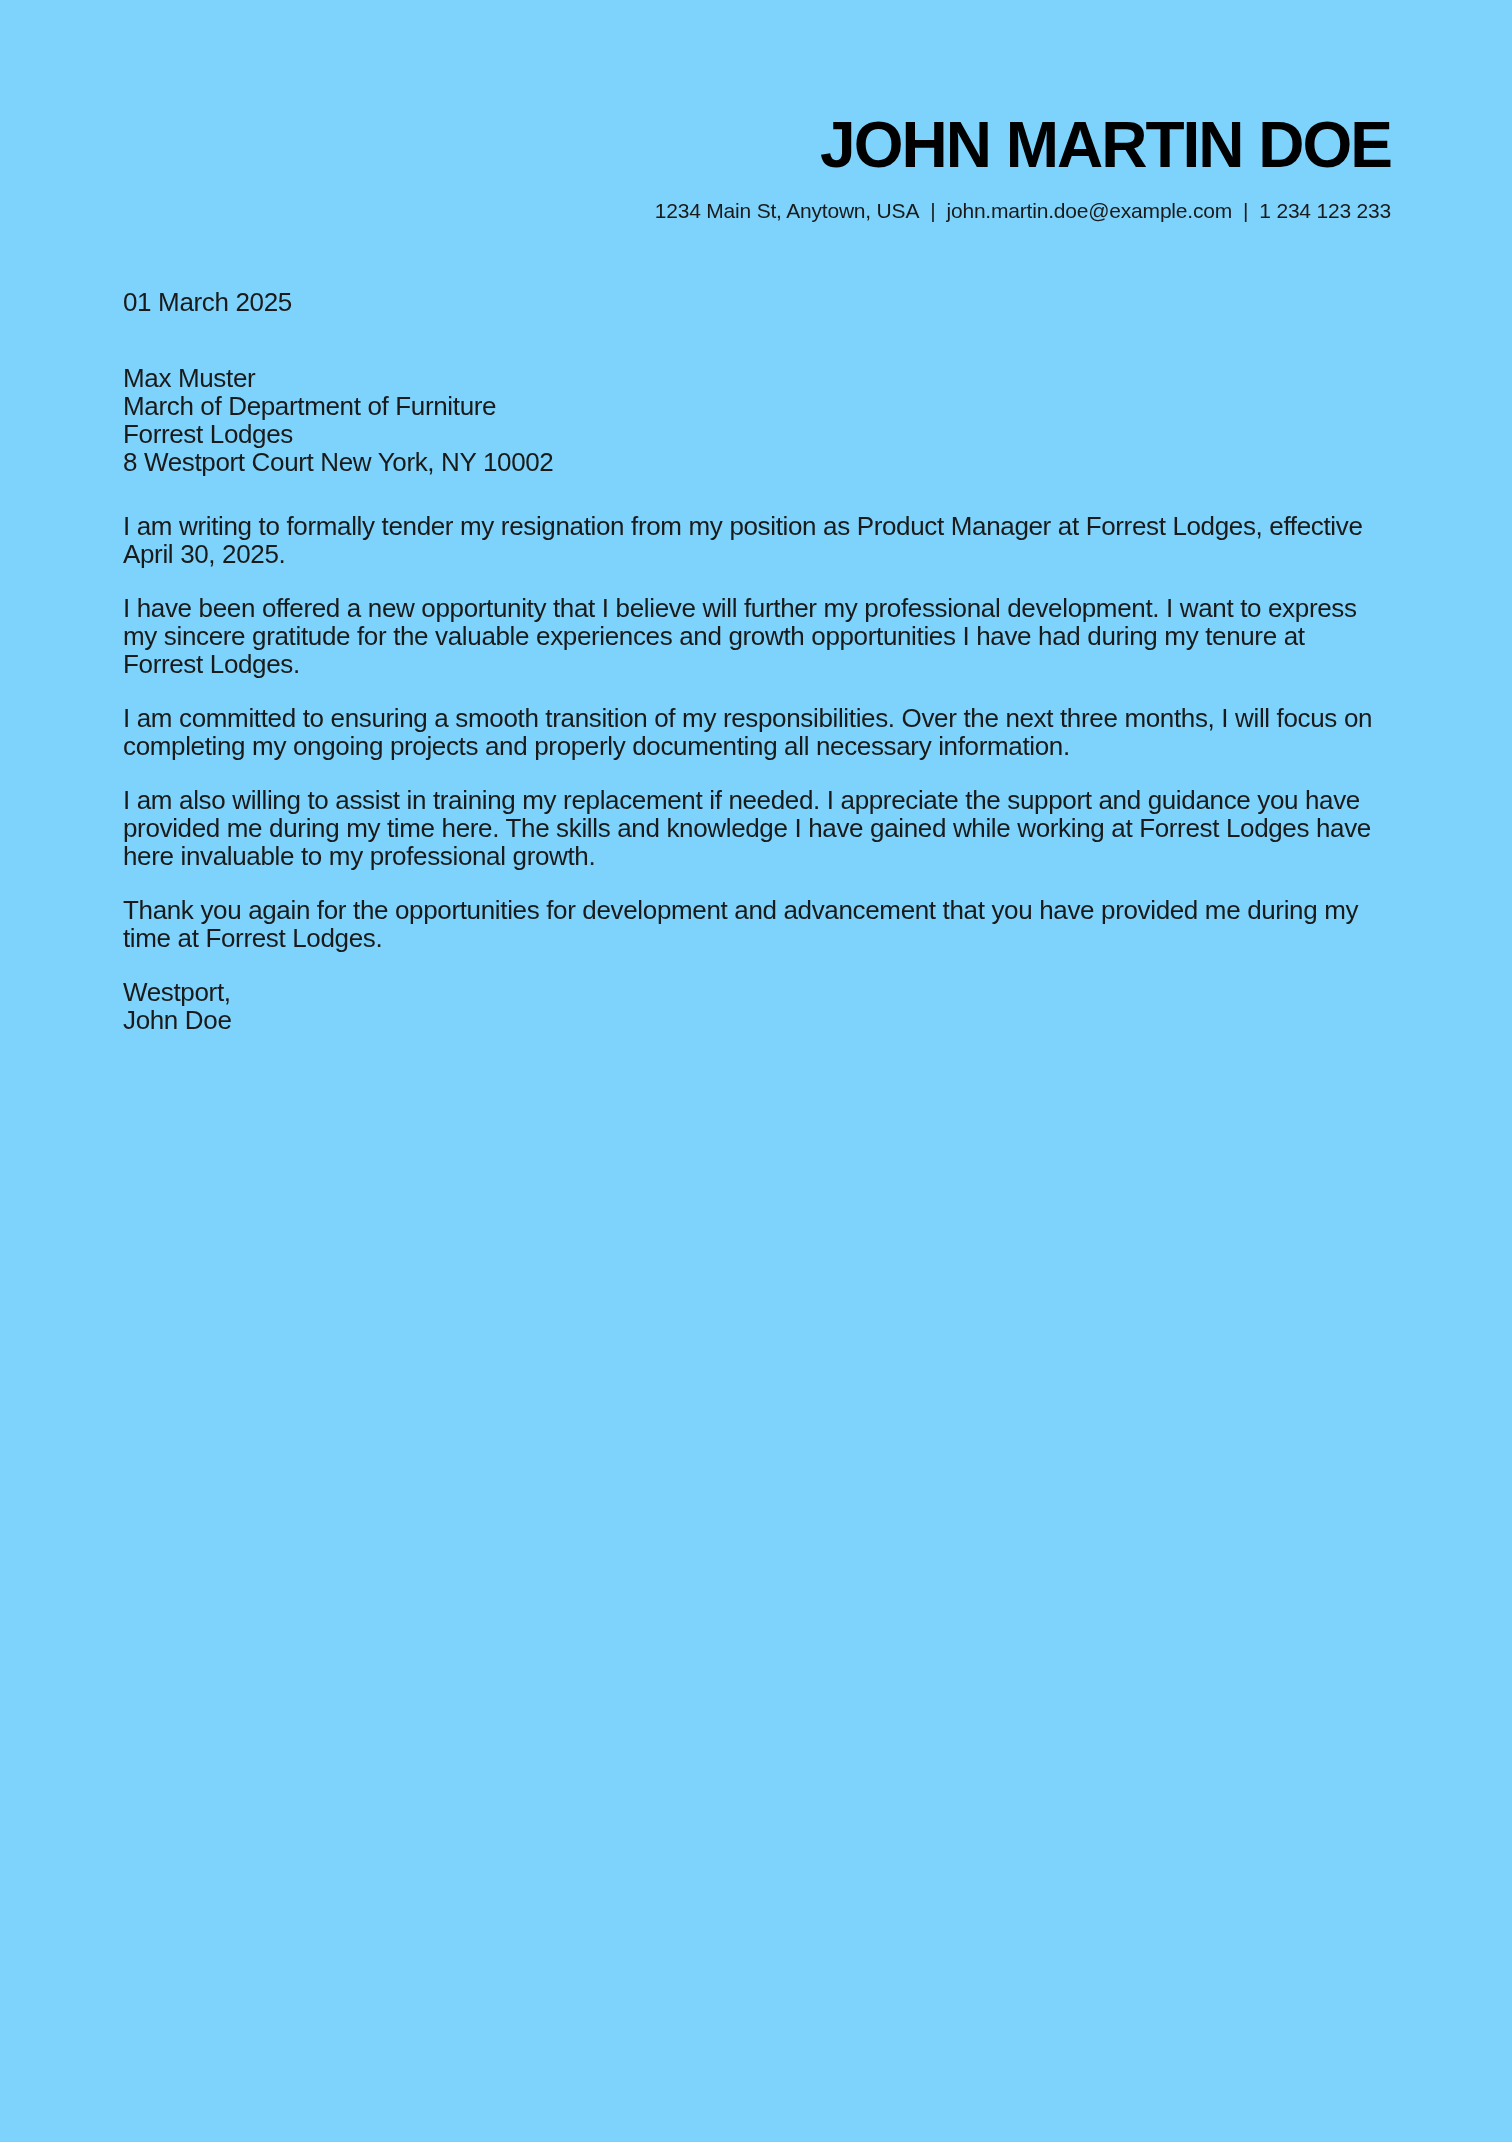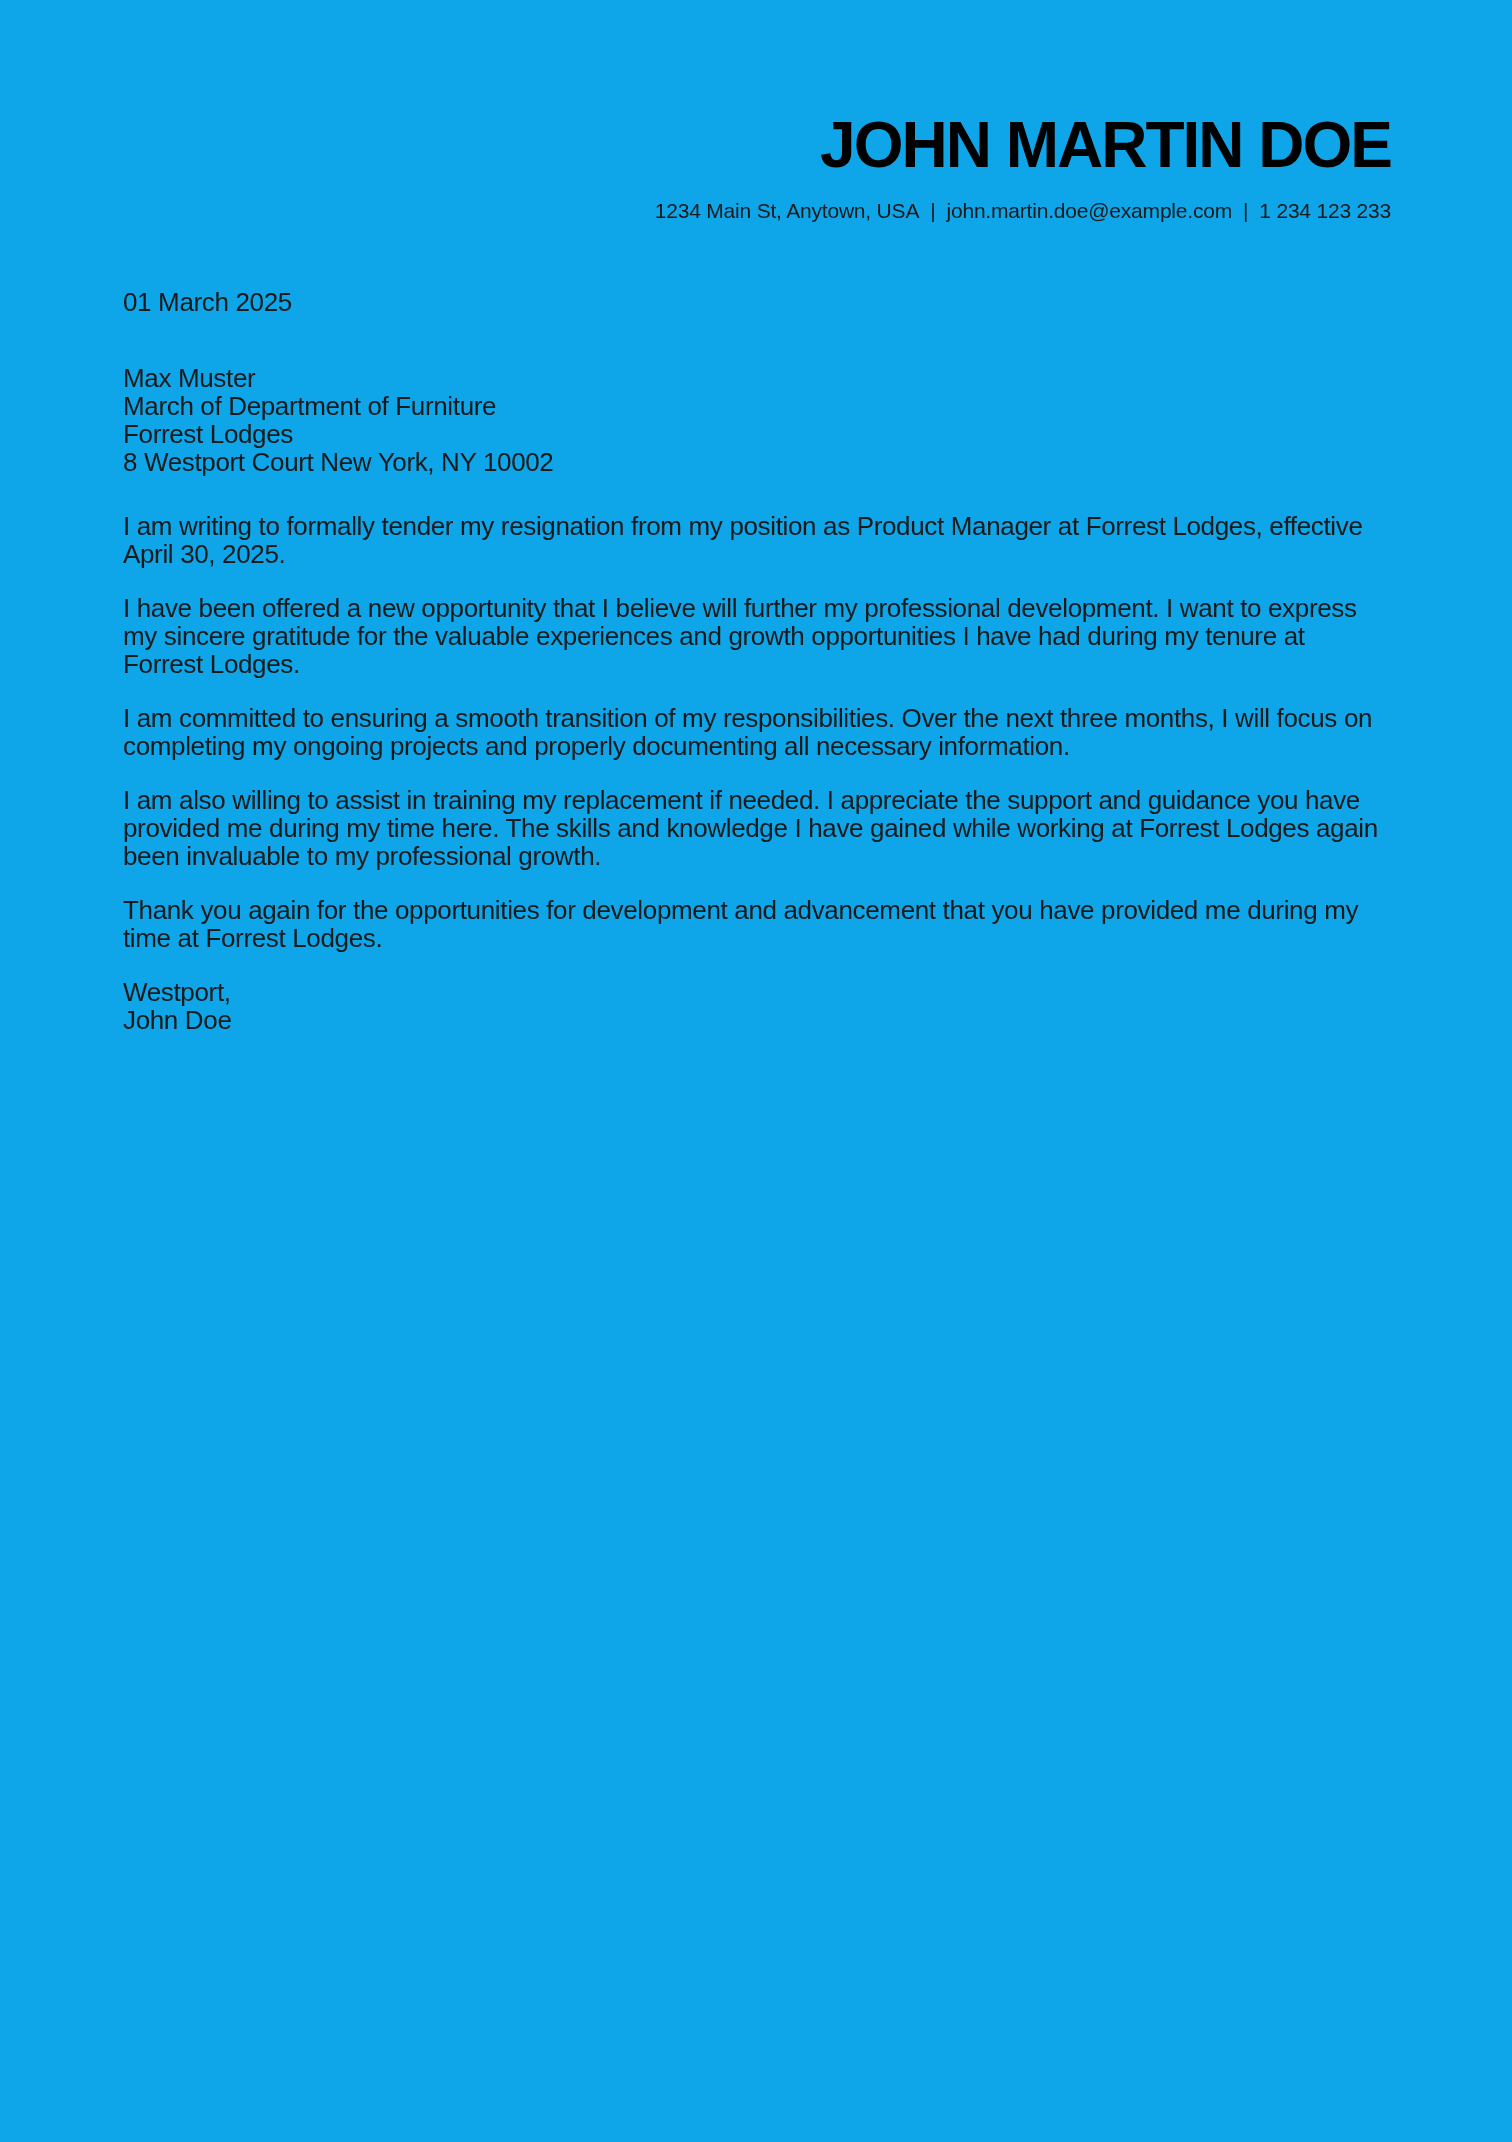--- a/index.html
+++ b/index.html
@@ -2,21 +2,21 @@
 <html><head>
 <meta charset="utf-8">
 <style>
   * { margin: 0; padding: 0; box-sizing: border-box; }
   html, body { background: #e8e8e8; }
   .page {
     position: relative;
     width: 1512px;
     height: 2142px;
     margin: 0 auto;
-    background: #0ea5e9;
+    background: #7dd3fc;
     font-family: "Liberation Sans", sans-serif;
     color: #1a1a1a;
     overflow: hidden;
   }
   
   .header {
     position: absolute;
     top: 112px;
     left: 123px;
     right: 121px;
@@ -77,21 +77,21 @@
     <div class="recipient">
       <div>Max Muster</div>
       <div>March of Department of Furniture</div>
       <div>Forrest Lodges</div>
       <div>8 Westport Court New York, NY 10002</div>
     </div>
 
     <div class="paragraph">I am writing to formally tender my resignation from my position as Product Manager at Forrest Lodges, effective April 30, 2025.</div>
     <div class="paragraph">I have been offered a new opportunity that I believe will further my professional development. I want to express my sincere gratitude for the valuable experiences and growth opportunities I have had during my tenure at Forrest Lodges.</div>
     <div class="paragraph">I am committed to ensuring a smooth transition of my responsibilities. Over the next three months, I will focus on completing my ongoing projects and properly documenting all necessary information.</div>
-    <div class="paragraph">I am also willing to assist in training my replacement if needed. I appreciate the support and guidance you have provided me during my time here. The skills and knowledge I have gained while working at Forrest Lodges again been invaluable to my professional growth.</div>
+    <div class="paragraph">I am also willing to assist in training my replacement if needed. I appreciate the support and guidance you have provided me during my time here. The skills and knowledge I have gained while working at Forrest Lodges have here invaluable to my professional growth.</div>
     <div class="paragraph">Thank you again for the opportunities for development and advancement that you have provided me during my time at Forrest Lodges.</div>
 
     <div class="closing">
       <div>Westport,</div>
       <div>John Doe</div>
     </div>
 
   </div>
 
 </div>

